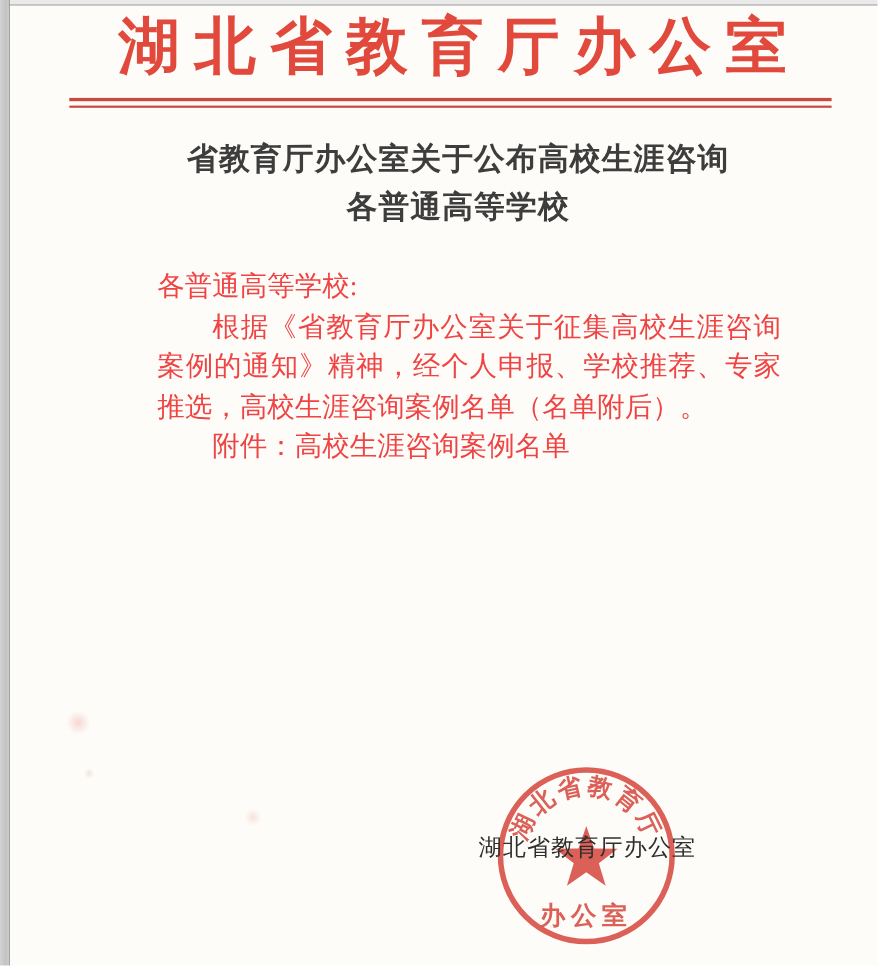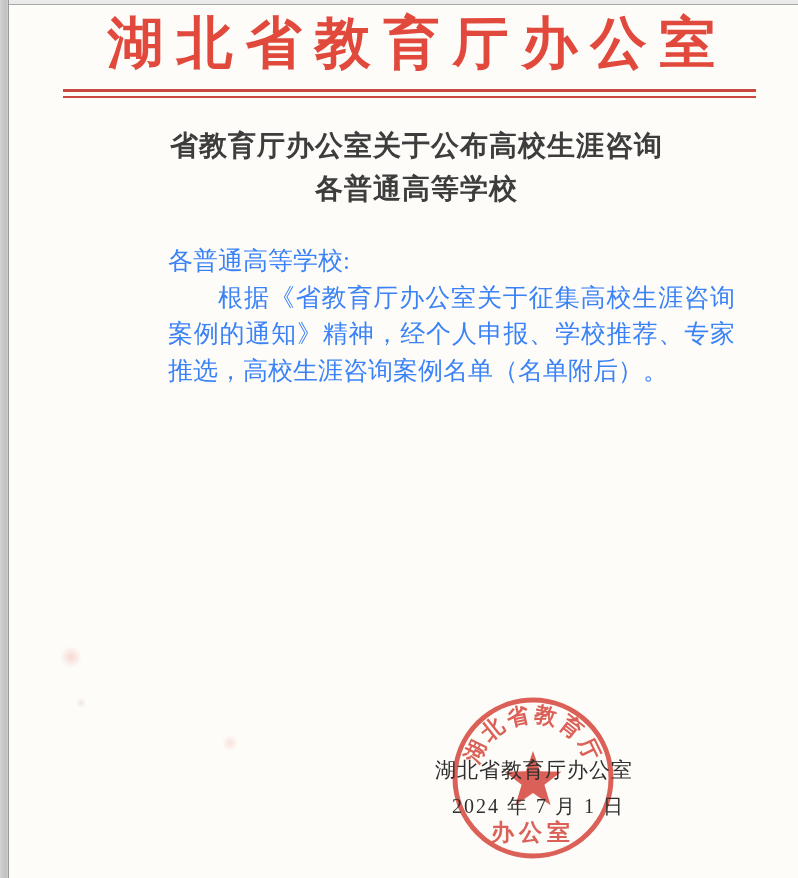--- a/index.html
+++ b/index.html
@@ -78,24 +78,23 @@
     color: #3d3d3d;
     z-index: 2;
   }
   .body-text {
     position: absolute;
     top: 243px;
     left: 143px;
     width: 567px;
     font-size: 25px;
     line-height: 36.5px;
-    color: #3b82f6;
+    color: #ef4444;
     text-align: justify;
     z-index: 2;
-    margin-left: 25px;
   }
   .body-text p {
     margin: 0;
   }
   .indent {
     text-indent: 2em;
   }
   .signature-name {
     position: absolute;
     left: 435px;
@@ -172,33 +171,33 @@
   <div class="rule-thin"></div>
 
   <div class="doc-title">
     <div>省教育厅办公室关于公布高校生涯咨询</div>
     <div>各普通高等学校</div>
   </div>
 
   <div class="body-text">
     <p>各普通高等学校:</p>
     <p class="indent">根据《省教育厅办公室关于征集高校生涯咨询案例的通知》精神，经个人申报、学校推荐、专家推选，高校生涯咨询案例名单（名单附后）。</p>
+    <p class="indent">附件：高校生涯咨询案例名单</p>
   </div>
 
   <div class="seal">
     <svg viewBox="0 0 172 172" xmlns="http://www.w3.org/2000/svg">
       <circle cx="86" cy="86" r="78" fill="none" stroke="#d9534a" stroke-width="5"></circle>
       <polygon points="86,59 93.1,79.3 114.5,79.7 97.4,92.7 103.6,113.3 86,101 68.4,113.3 74.6,92.7 57.5,79.7 78.9,79.3" fill="#d9534a"></polygon>
       <defs>
         <path id="seal-arc" d="M 30.85 95.7 A 56 56 0 1 1 141.15 95.7" fill="none"></path>
       </defs>
       <text font-size="22" fill="#d9534a" letter-spacing="3">
         <textPath href="#seal-arc" startOffset="50%" text-anchor="middle">湖北省教育厅</textPath>
       </text>
       <text x="86" y="148" font-size="23" fill="#d9534a" letter-spacing="5" text-anchor="middle">办公室</text>
     </svg>
   </div>
 
   <div class="signature-name">湖北省教育厅办公室</div>
 
-  <div class="signature-date">2024 年 7 月 1 日</div>
 
 </div>
 
 </body></html>

